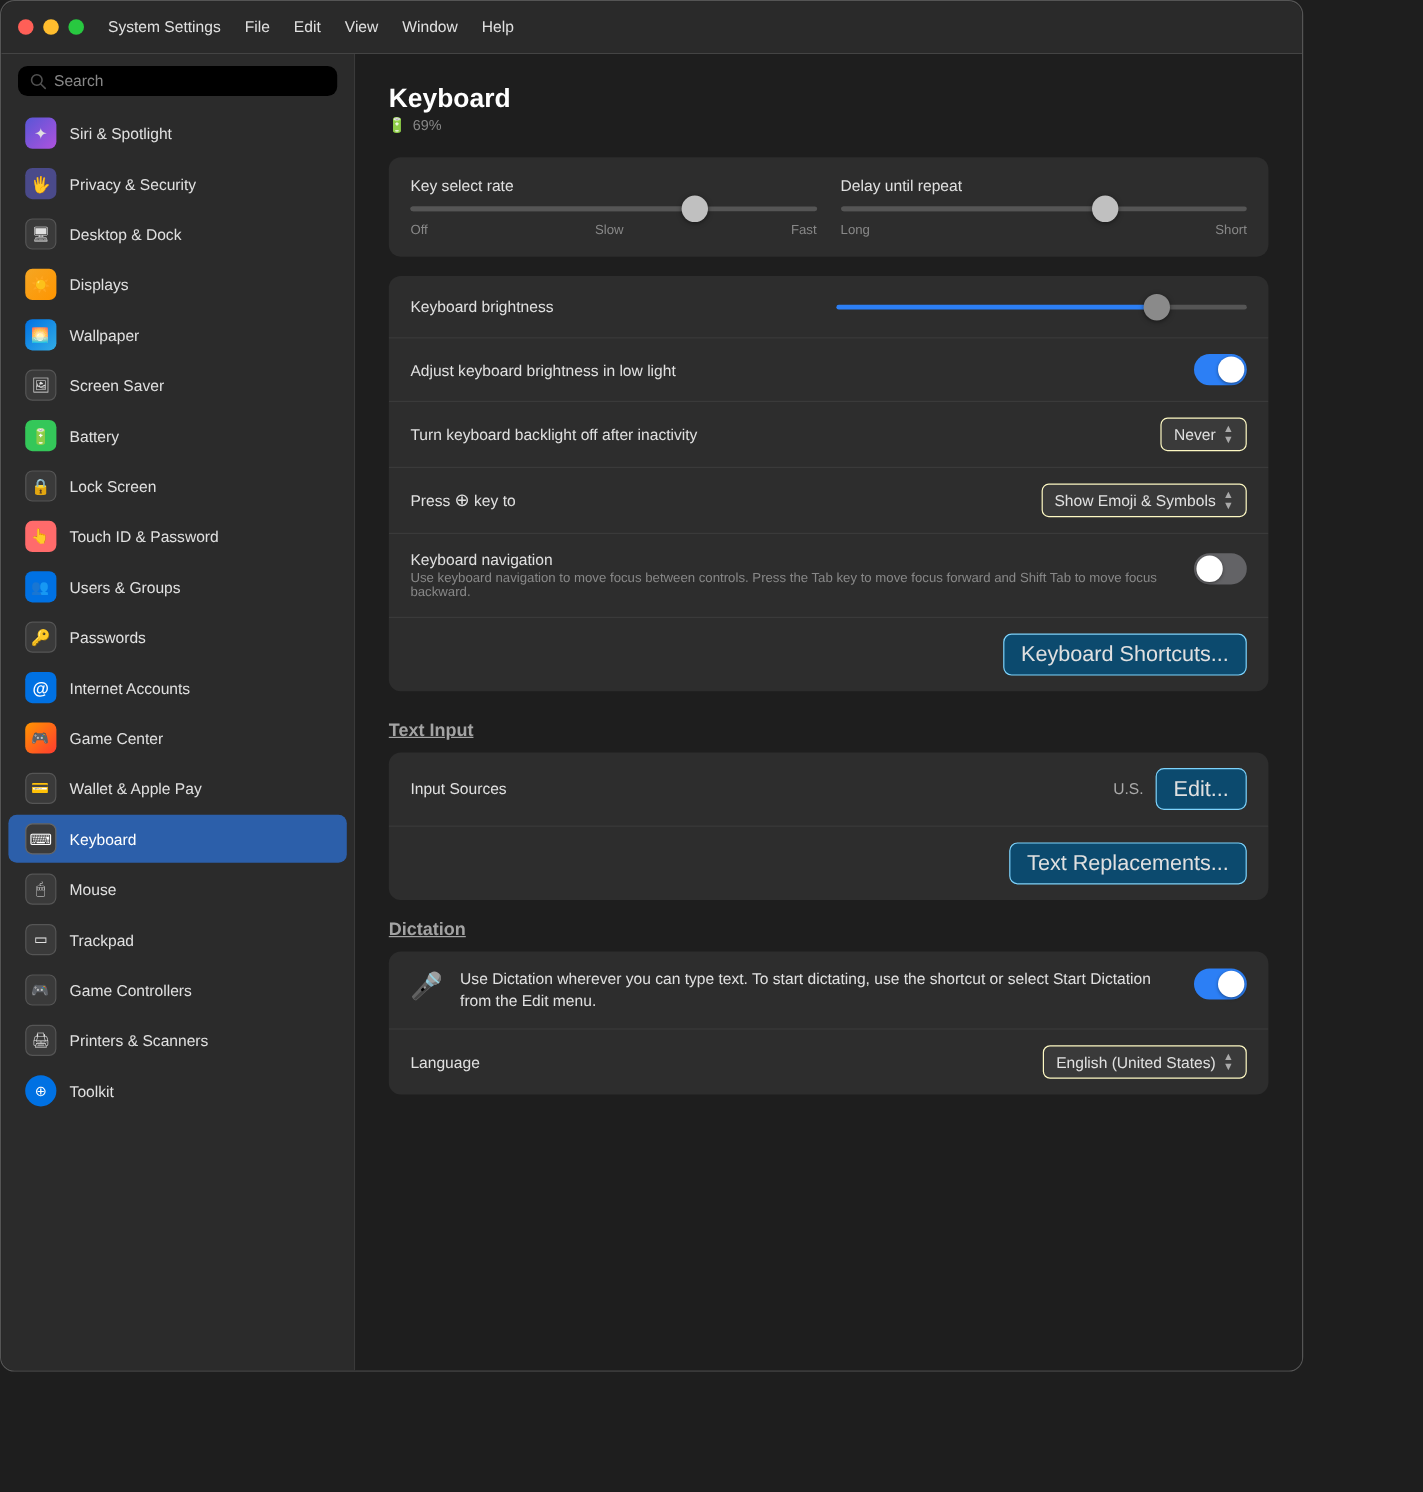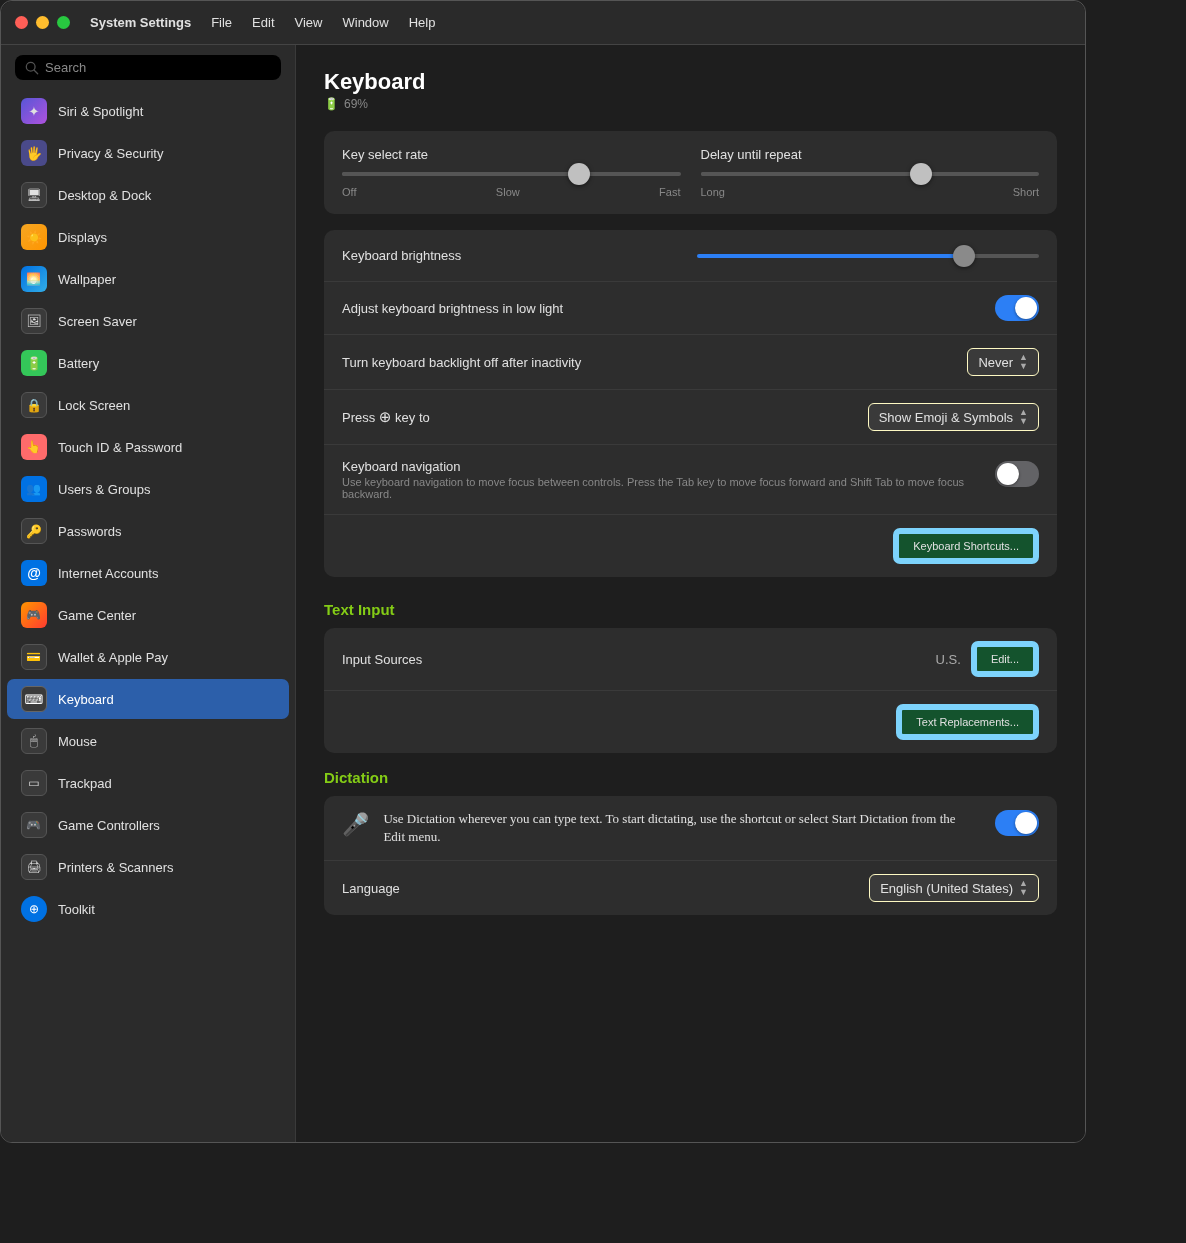--- a/index.html
+++ b/index.html
@@ -37,21 +37,21 @@
     .tl-close { background: #ff5f57; }
     .tl-minimize { background: #ffbd2e; }
     .tl-maximize { background: #28c840; }
     .menu-bar {
       display: flex;
       gap: 20px;
       font-size: 13px;
       color: #e0e0e0;
     }
     .menu-item { cursor: pointer; }
-    .menu-item.app-name { font-weight: 700; }
+    .menu-item.app-name { font-weight: 400; }
 
     
     .main-layout {
       display: flex;
       height: calc(100% - 44px);
     }
 
     
     .sidebar {
       width: 295px;
@@ -261,37 +261,38 @@
     .stepper-arrows {
       display: flex;
       flex-direction: column;
       line-height: 1;
       font-size: 9px;
       color: #aaa;
     }
 
     
     .btn {
-      background: #14532d;
-      border: 6px solid #7dd3fc;
+      background: #0c4a6e;
+      border: 1px solid #7dd3fc;
       border-radius: 7px;
       color: #e0e0e0;
-      font-size: 11px;
+      font-size: 18px;
       padding: 6px 14px;
       cursor: pointer;
       white-space: nowrap;
     }
 
     
     .section-title {
       font-size: 15px;
       font-weight: 600;
-      color: #84cc16;
+      color: #a3a3a3;
       margin-top: 24px;
       margin-bottom: 10px;
+      text-decoration: underline;
     }
     .section-title:first-child { margin-top: 0; }
 
     
     .dictation-desc-row {
       display: flex;
       align-items: flex-start;
       padding: 14px 18px;
       border-bottom: 1px solid #3a3a3a;
       gap: 14px;
@@ -300,21 +301,20 @@
       font-size: 22px;
       flex-shrink: 0;
       margin-top: 2px;
       color: #aaa;
     }
     .dictation-text-block { flex: 1; }
     .dictation-main-text {
       font-size: 13px;
       color: #e0e0e0;
       line-height: 1.4;
-      font-family: Liberation Serif, serif;
     }
     .dictation-sub-text {
       font-size: 11px;
       color: #888;
       margin-top: 6px;
       line-height: 1.4;
     }
 
     
     .input-sources-value {

